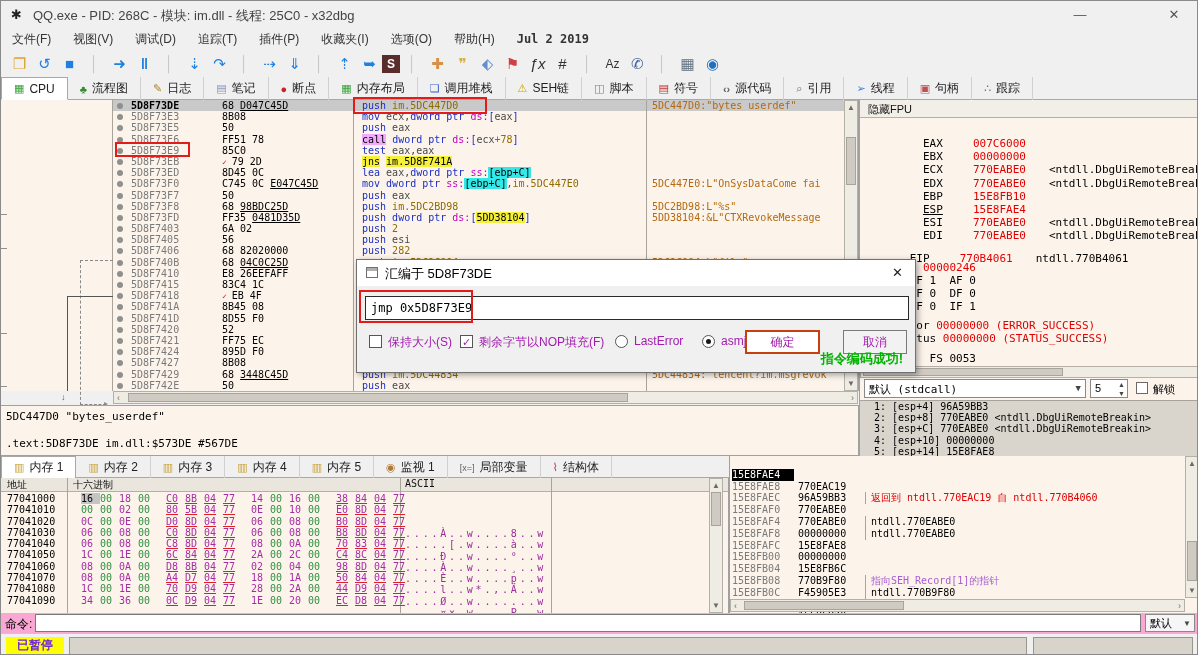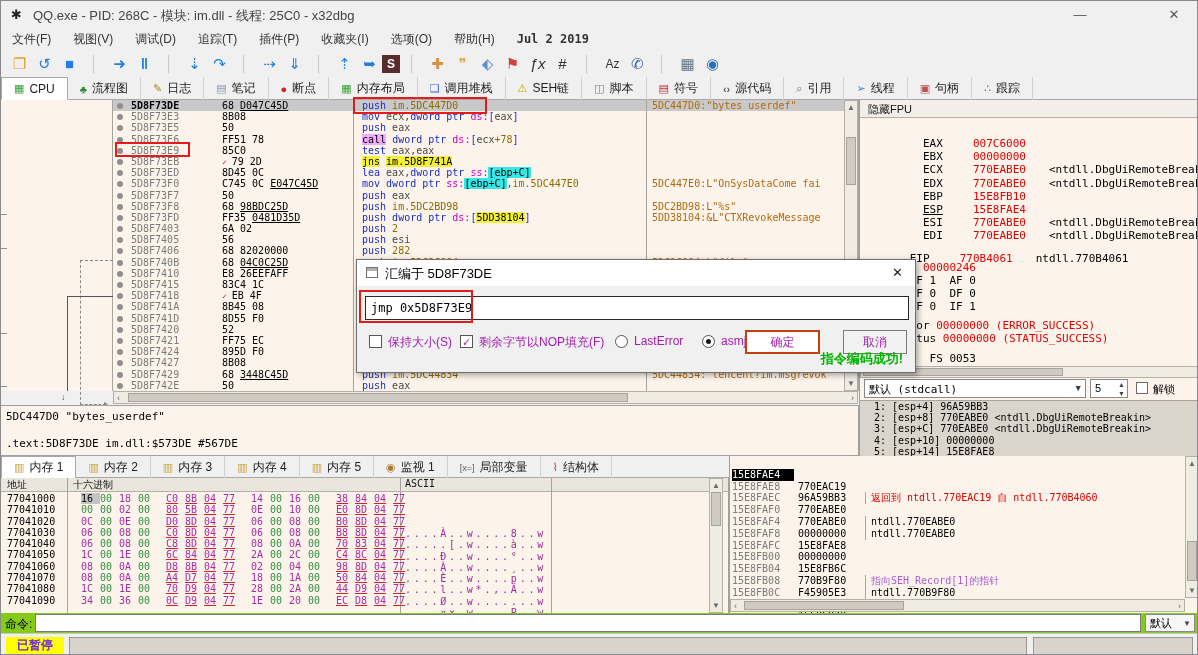--- a/index.html
+++ b/index.html
@@ -102,21 +102,21 @@
   .stack-pane { left:728px; top:455px; width:470px; height:157px; background:#FCF4EB; border-left:1px solid #A0A0A0; }
   .srow { position:relative; height:11.8px; line-height:11.8px; font-family:"DejaVu Sans Mono",monospace; font-size:10px; white-space:pre; }
   .sa { position:absolute; left:2px; width:62px; color:#7A7A7A; }
   .sa.sel { background:#000; color:#fff; }
   .sv { position:absolute; left:68px; width:60px; color:#000; }
   .sc { position:absolute; left:135px; border-left:1px solid #A8A49C; padding-left:5px; width:320px; overflow:hidden; }
   .red { color:#E00000; }
   .purple { color:#A95CD6; }
 
   
-  .cmdbar { left:0; top:612px; width:1198px; height:20px; background:#84cc16; }
+  .cmdbar { left:0; top:612px; width:1198px; height:20px; background:#f9a8d4; }
   .cmd-input { position:absolute; left:34px; top:1px; width:1106px; height:18px; background:#fff; border:1px solid #7A7A7A; font-size:11px; padding:0 3px; }
   .cmd-combo { position:absolute; left:1144px; top:1px; width:50px; height:18px; background:#F6F6F6; border:1px solid #8A8A8A; font-size:11px; padding:1px 4px; }
   .statusbar { left:0; top:632px; width:1198px; height:23px; background:#F0F0F0; border-top:1px solid #C8C8C8; }
   .badge { position:absolute; left:5px; top:3px; width:58px; height:17px; background:#FFFF00; color:#6d28d9;
            font-size:12px; font-weight:bold; text-align:center; line-height:17px; }
   .sunken { position:absolute; top:3px; height:17px; background:#D8D4CC; border:1px solid #9A968E; font-size:11px; padding:18px 6px; color:#111; }
 
   
   .dialog { left:355px; top:258px; width:560px; height:114px; background:#F0F0F0; border:1px solid #707070;
             box-shadow:2px 2px 6px rgba(0,0,0,.35); z-index:20; }

